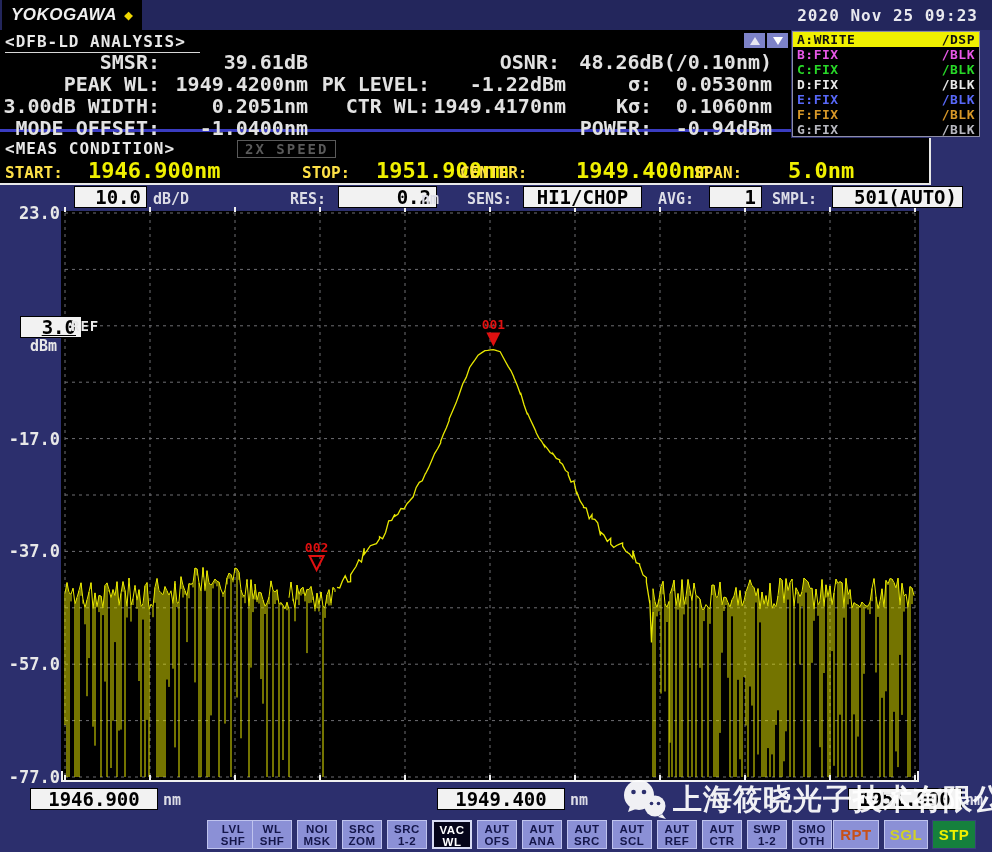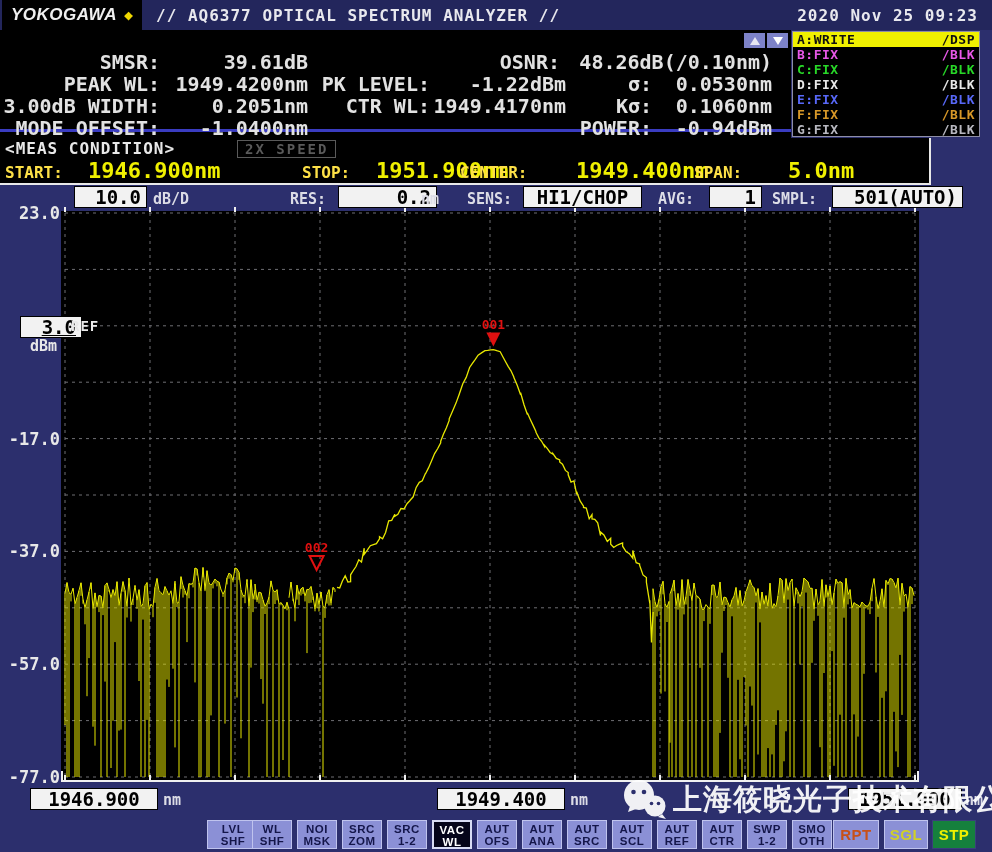--- a/index.html
+++ b/index.html
@@ -71,21 +71,20 @@
 </head>
 <body>
 
 <div class="screen">
 
   <div class="titlebar">
     <div class="brand-box">
       <span class="brand">YOKOGAWA</span>
       <span class="diamond">◆</span>
     </div>
-    <span class="app-title">// AQ6377 OPTICAL SPECTRUM ANALYZER //</span>
     <span class="clock">2020 Nov 25 09:23</span>
   </div>
 
   <svg id="plot-svg" width="992" height="852" style="position:absolute;left:0;top:0;">
       <rect x="61" y="211" width="858" height="570" fill="#000"></rect>
       <g stroke="#c9c9d2" stroke-width="1" stroke-dasharray="3 4" opacity="0.55">
         <line x1="65" y1="213" x2="65" y2="777"></line>
         <line x1="150" y1="213" x2="150" y2="777"></line>
         <line x1="235" y1="213" x2="235" y2="777"></line>
         <line x1="320" y1="213" x2="320" y2="777"></line>
@@ -116,20 +115,21 @@
       <path d="M62 771V781H918V771M65 781V775M65 207V212M150 781V775M150 207V212M235 781V775M235 207V212M320 781V775M320 207V212M405 781V775M405 207V212M490 781V775M490 207V212M575 781V775M575 207V212M660 781V775M660 207V212M745 781V775M745 207V212M830 781V775M830 207V212M915 781V775M915 207V212" stroke="#f0f0f0" stroke-width="2" fill="none"></path>
       <g>
         <polygon points="486.3999999999969,332.6008 500.3999999999969,332.6008 493.3999999999969,346.6008" fill="#e01010"></polygon>
         <text x="493.3999999999969" y="328.6008" fill="#e01010" font-size="13" text-anchor="middle">001</text>
         <polygon points="309.6000000000031,556.0011999999999 323.6000000000031,556.0011999999999 316.6000000000031,570.0011999999999" fill="none" stroke="#e01010" stroke-width="2"></polygon>
         <text x="316.6000000000031" y="552.0011999999999" fill="#e01010" font-size="13" text-anchor="middle">002</text>
       </g>
     </svg>
 
   <div class="analysis" id="analysis-grid">
+    <span class="an-title">&lt;DFB-LD ANALYSIS&gt;</span>
     <div class="arrow-btn up">
         <span class="tri-up"></span>
       </div>
     <div class="arrow-btn dn">
         <span class="tri-dn"></span>
       </div>
     <div class="blue-rule"></div>
   <span class="an-cell-l" style="right: 631px; top: 20px;">SMSR:</span>
       <span class="an-cell-v" style="right: 483px; top: 20px;">39.61dB</span>
       <span class="an-cell-l" style="right: 231px; top: 20px;">OSNR:</span>

